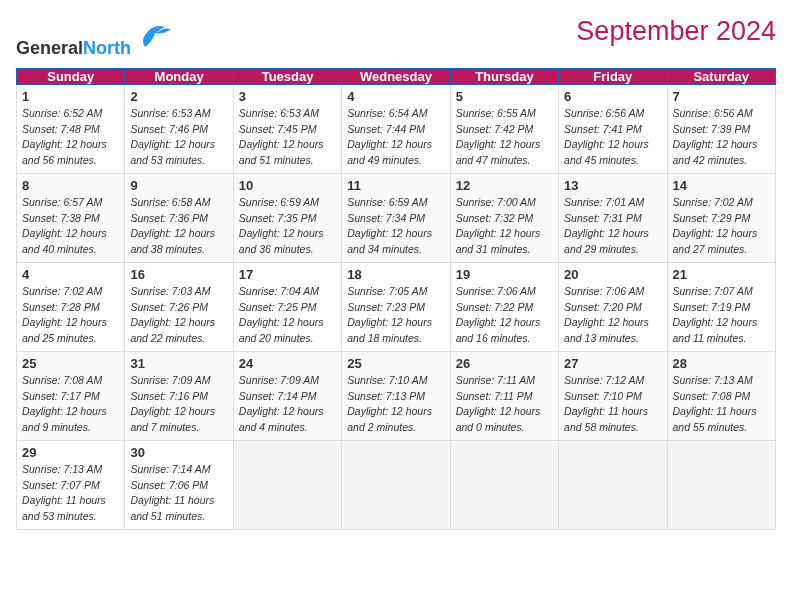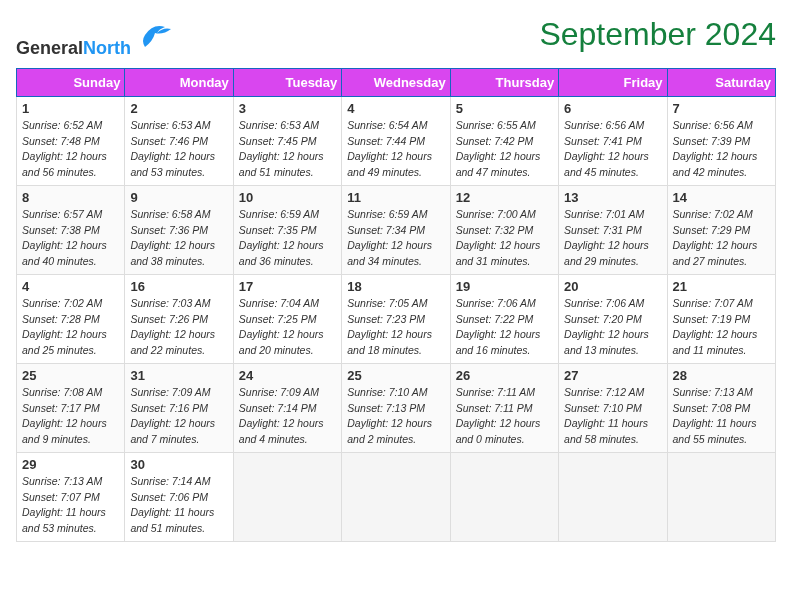--- a/index.html
+++ b/index.html
@@ -18,39 +18,39 @@
     }
     .logo {
       display: flex;
       flex-direction: column;
       align-items: flex-start;
     }
     .title-block {
       text-align: right;
     }
     .title-block h1 {
-      font-size: 32px;
-      color: #15803d;
+      font-size: 27px;
+      color: #be185d;
       font-weight: normal;
     }
     .title-block h2 {
       font-size: 15px;
       color: #555;
       font-weight: normal;
     }
     .calendar {
       width: 100%;
       border-collapse: collapse;
       font-size: 11px;
     }
     .calendar thead tr th {
-      background: #d946ef;
+      background: #be185d;
       color: #fff;
-      padding: 6px 4px;
-      text-align: right;
+      padding: 0 4px;
+      text-align: center;
       font-size: 13px;
       font-weight: bold;
       border: 1px solid #1565C0;
     }
     .calendar tbody tr td {
       border: 1px solid #ddd;
       padding: 4px 5px;
       vertical-align: top;
       width: 108px;
       min-height: 80px;

